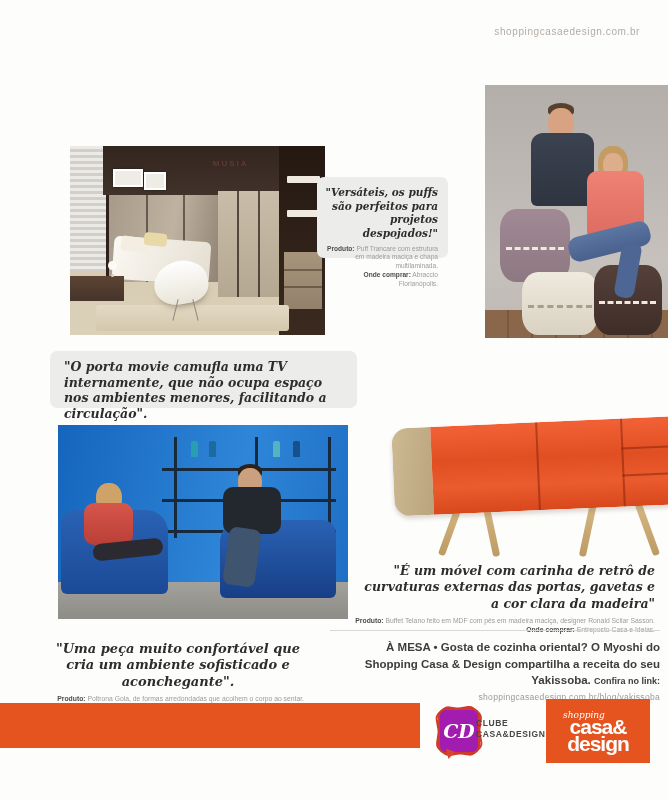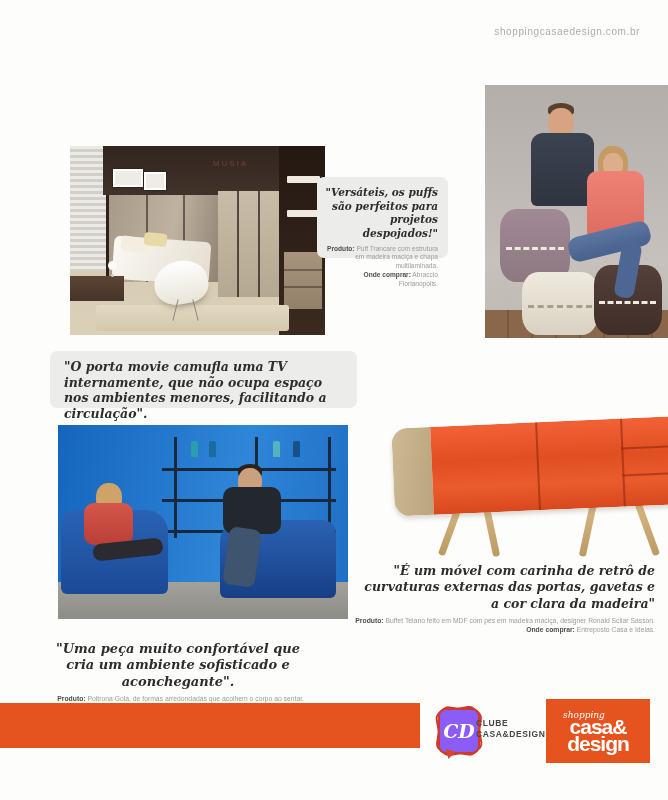--- a/index.html
+++ b/index.html
@@ -124,21 +124,21 @@
   .bf-door-line{top:0;width:2px;height:100%;background:rgba(120,25,5,.45);}
   .bf-drawer-line{left:72%;width:28%;height:2px;background:rgba(120,25,5,.45);}
   .bf-leg{width:7px;height:42%;background:linear-gradient(#d9bb88,#bc9a63);border-radius:3px;bottom:0;}
 
   
   .orange-bar{left:0;top:703px;width:420px;height:45px;}
   .clube-logo{left:436px;top:704px;width:112px;height:56px;}
   .cd-card{left:2px;top:4px;width:38px;height:42px;border-radius:8px;background:#fff;border:2px solid #cf3b2a;}
   .cd-card.back1{transform:rotate(-10deg);}
   .cd-card.back2{transform:rotate(8deg);}
-  .cd-card.front{background:#8b5cf6;display:flex;align-items:center;justify-content:center;
+  .cd-card.front{background:#a21caf;display:flex;align-items:center;justify-content:center;
      color:#fff;font-family:"DejaVu Serif",serif;font-style:italic;font-weight:bold;font-size:19px;}
   .cd-tail{left:8px;top:46px;width:0;height:0;border-left:6px solid transparent;
      border-right:4px solid transparent;border-top:9px solid #d64530;transform:rotate(18deg);}
   .clube-text{left:40px;top:14px;font-size:8.5px;font-weight:bold;color:#474747;letter-spacing:.6px;line-height:1.25;}
   .shopping-logo{left:546px;top:699px;width:104px;height:64px;display:flex;flex-direction:column;
      align-items:center;justify-content:center;color:#fff;}
   .shopping-logo .script{font-family:"DejaVu Serif",serif;font-style:italic;font-size:9px;margin-bottom:-2px;margin-left:-28px;}
   .shopping-logo .big{font-size:21px;font-weight:bold;letter-spacing:-1px;line-height:.82;}
   .address{position:absolute;top:763px;right:28px;font-size:11px;color:#a8a8a8;letter-spacing:1px;}
 </style>
@@ -274,20 +274,27 @@
   <div class="abs" id="block-buffet">
     <div class="quote">"É um móvel com carinha de retrô de curvaturas externas das portas, gavetas e a cor clara da madeira"</div>
     <div class="detail">
       <b>Produto:</b>
       <span>Buffet Telano feito em MDF com pés em madeira maciça, designer Ronald Scliar Sasson.</span><br>
       <b>Onde comprar:</b>
       <span>Entreposto Casa e Ideias.</span>
     </div>
   </div>
 
+  <div class="abs" id="a-mesa">
+    <span>À MESA</span>
+    <span>•</span>
+    <span>Gosta de cozinha oriental? O Myoshi do Shopping Casa &amp; Design compartilha a receita do seu Yakissoba.</span>
+    <span class="confira">Confira no link:</span>
+    <div class="link">shoppingcasaedesign.com.br/blog/yakissoba</div>
+  </div>
 
   <div class="abs orange-bar" style="background:#e5531f;"></div>
 
   <div class="abs clube-logo">
     <div class="abs cd-card back1"></div>
     <div class="abs cd-card back2"></div>
     <div class="abs cd-card front">CD</div>
     <div class="abs cd-tail"></div>
     <div class="abs clube-text">
       <div>CLUBE</div>

